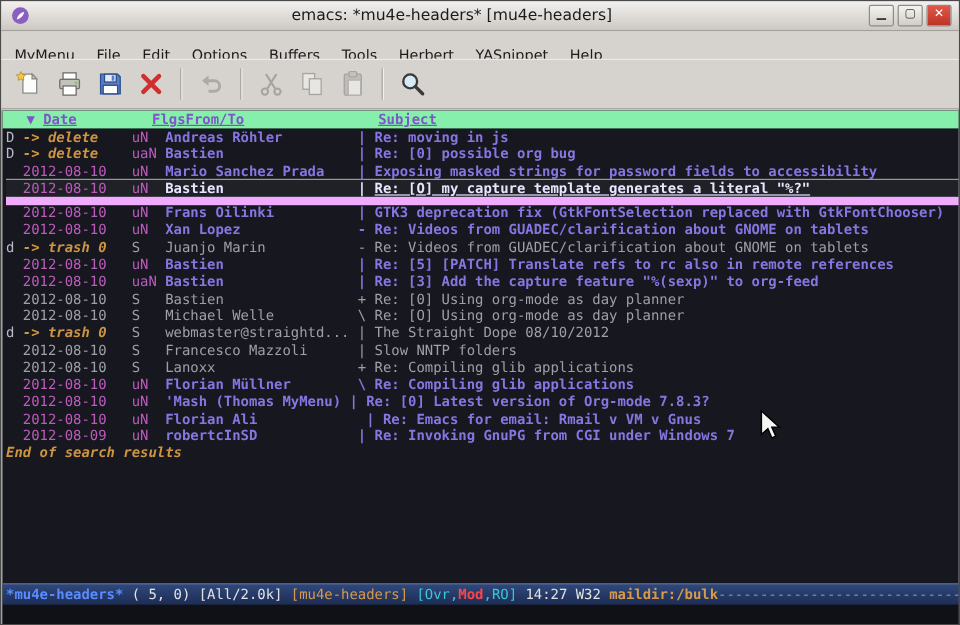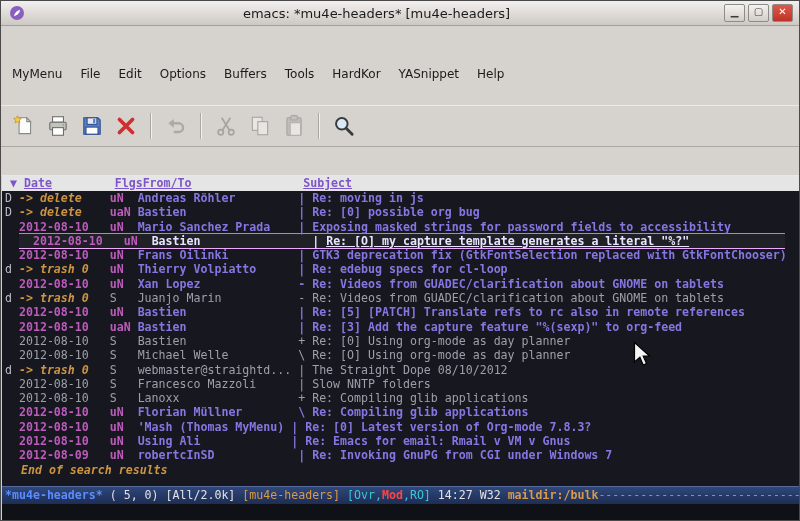--- a/index.html
+++ b/index.html
@@ -1,18 +1,18 @@
 <!DOCTYPE html>
 <html><head>
 <meta charset="utf-8">
 <style>
   html,body{margin:0;padding:0;width:800px;height:521px;overflow:hidden;background:#000;}
   .window{width:800px;height:521px;display:flex;flex-direction:column;background:#d6d2cd;
           border:1px solid #4a4a4a;box-sizing:border-box;position:relative;overflow:hidden;
-          font-family:"DejaVu Sans","Liberation Sans",sans-serif;gap:28px;}
+          font-family:"DejaVu Sans","Liberation Sans",sans-serif;}
   
   .titlebar{height:24px;flex:0 0 24px;background:linear-gradient(#f2f0ee,#cdc8c3);
             border-bottom:1px solid #a39f9a;display:flex;align-items:center;padding:0 4px;}
   .win-icon{width:16px;height:16px;margin:0 4px;}
   .title-text{flex:1;text-align:center;font-size:13px;color:#1b1b1b;}
   .tb-buttons{display:flex;gap:3px;margin-right:2px;}
   .win-btn{width:19px;height:16px;border:1px solid #8f8b86;background:linear-gradient(#f5f3f1,#d2cdc8);
            font-size:10px;line-height:14px;text-align:center;color:#3a3a3a;border-radius:2px;}
   .win-btn.close{background:linear-gradient(#e0574a,#bb3527);color:#fff;font-weight:bold;}
   
@@ -22,35 +22,35 @@
   
   .toolbar{height:40px;flex:0 0 40px;background:#d6d2cd;border-top:1px solid #eceae7;
            border-bottom:1px solid #aba7a2;display:flex;align-items:center;padding-left:6px;}
   .tool{width:34px;height:32px;display:flex;align-items:center;justify-content:center;border-radius:3px;}
   .tool.disabled{opacity:.45;filter:grayscale(1);}
   .tb-sep{width:0;height:26px;border-left:1px solid #aba7a2;border-right:1px solid #f2f0ed;margin:0 7px;}
   
   .frame{flex:1;background:#17171f;border-top:1px solid #e8e8e8;border-left:1px solid #cfcfcf;
          display:flex;flex-direction:column;overflow:hidden;
          font-family:"DejaVu Sans Mono","Liberation Mono",monospace;font-size:11.6px;}
-  .header-line{background:#e5e5e5;color:#7d55c8;font-weight:bold;white-space:pre;
-               height:15px;line-height:15px;padding-left:8px;flex:0 0 15px;}
+  .header-line{background:#86efac;color:#7d55c8;font-weight:bold;white-space:pre;
+               height:15px;line-height:15px;padding-left:20px;flex:0 0 15px;}
   .header-line .hl-label{text-decoration:underline;}
   .rows{padding-left:3px;line-height:14.3px;}
   .row{white-space:pre;height:14.3px;}
   .c-mark{color:#b8bcc8;}
-  .c-date{color:#bd5bbd;font-weight:bold;}
+  .c-date{color:#bd5bbd;font-weight:normal;}
   .c-gray{color:#9da0a8;}
   .c-purple{color:#8577e2;font-weight:bold;}
   .c-orange{color:#cd9441;font-style:italic;font-weight:bold;}
-  .row.current{border-top:1px solid #9898a0;border-bottom:1px solid #f0abfc;margin:-1px 14px;
+  .row.current{border-top:1px solid #9898a0;border-bottom:7px solid #f0abfc;margin:-1px 0;
                background:rgba(255,255,255,0.04);}
   .row.current .c-purple{color:#e9e5ff;}
   .row.current .sub{text-decoration:underline;}
-  .end-line{color:#cd9441;font-style:italic;font-weight:bold;padding-left:19px;
+  .end-line{color:#cd9441;font-style:italic;font-weight:bold;padding-left:3px;
             white-space:pre;height:14.3px;line-height:14.3px;}
   .spacer{flex:1;}
   
   .modeline{height:18px;flex:0 0 18px;background:linear-gradient(#30497c,#1d2d55);
             box-shadow:inset 0 1px 0 #55699a;color:#d6d6d6;white-space:pre;overflow:hidden;
             line-height:18px;padding-left:3px;}
   .ml-buffer{color:#5b8cff;font-weight:bold;text-align:right;}
   .ml-plain{color:#e2e2e2;}
   .ml-orange{color:#d89a4a;}
   .ml-orange-bold{color:#d89a4a;font-weight:bold;}
@@ -79,21 +79,21 @@
     </div>
   </div>
 
   <div class="menubar">
       <span class="menu-item">MyMenu</span>
       <span class="menu-item">File</span>
       <span class="menu-item">Edit</span>
       <span class="menu-item">Options</span>
       <span class="menu-item">Buffers</span>
       <span class="menu-item">Tools</span>
-      <span class="menu-item">HardKor</span>
+      <span class="menu-item">Herbert</span>
       <span class="menu-item">YASnippet</span>
       <span class="menu-item">Help</span>
     </div>
 
   <div class="toolbar">
       <div class="tool">
         <svg width="24" height="24" viewBox="0 0 22 22">
           <path d="M6.5 3.5h7l3.5 3.5v11h-10.5z" fill="#fcfcfa" stroke="#8a8a86"></path>
           <path d="M13.5 3.5v3.5h3.5z" fill="#d9d9d4" stroke="#8a8a86"></path>
           <path d="M5 1.5l1.1 2.2 2.4.4-1.7 1.7.4 2.4L5 7.1 2.8 8.2l.4-2.4L1.5 4.1l2.4-.4z" fill="#f2c94c" stroke="#b98b1f" stroke-width="0.6"></path>
@@ -158,33 +158,32 @@
     </div>
 
   <div class="frame">
     <div class="header-line"><span>▼ </span><span class="hl-label">Date</span><span>         </span><span class="hl-label">Flgs</span><span class="hl-label">From/To</span><span>                </span><span class="hl-label">Subject</span></div>
     <div class="rows">
         <div class="row"><span class="c-mark">D </span><span class="c-orange">-&gt; delete    </span><span class="c-date">uN  </span><span class="c-purple">Andreas Röhler         </span><span class="c-purple">| </span><span class="c-purple sub">Re: moving in js</span></div>
         <div class="row"><span class="c-mark">D </span><span class="c-orange">-&gt; delete    </span><span class="c-date">uaN </span><span class="c-purple">Bastien                </span><span class="c-purple">| </span><span class="c-purple sub">Re: [0] possible org bug</span></div>
         <div class="row"><span class="c-mark">  </span><span class="c-date">2012-08-10   </span><span class="c-date">uN  </span><span class="c-purple">Mario Sanchez Prada    </span><span class="c-purple">| </span><span class="c-purple sub">Exposing masked strings for password fields to accessibility</span></div>
         <div class="row current"><span class="c-mark">  </span><span class="c-date">2012-08-10   </span><span class="c-date">uN  </span><span class="c-purple">Bastien                </span><span class="c-purple">| </span><span class="c-purple sub">Re: [O] my capture template generates a literal "%?"</span></div>
         <div class="row"><span class="c-mark">  </span><span class="c-date">2012-08-10   </span><span class="c-date">uN  </span><span class="c-purple">Frans Oilinki          </span><span class="c-purple">| </span><span class="c-purple sub">GTK3 deprecation fix (GtkFontSelection replaced with GtkFontChooser)</span></div>
-        <div class="row"><span class="c-mark">d </span><span class="c-orange">-&gt; trash 0   </span><span class="c-date">uN  </span><span class="c-purple">Thierry Volpiatto      </span><span class="c-purple">| </span><span class="c-purple sub">Re: edebug specs for cl-loop</span></div>
         <div class="row"><span class="c-mark">  </span><span class="c-date">2012-08-10   </span><span class="c-date">uN  </span><span class="c-purple">Xan Lopez              </span><span class="c-purple">- </span><span class="c-purple sub">Re: Videos from GUADEC/clarification about GNOME on tablets</span></div>
         <div class="row"><span class="c-mark">d </span><span class="c-orange">-&gt; trash 0   </span><span class="c-gray">S   </span><span class="c-gray">Juanjo Marin           </span><span class="c-gray">- </span><span class="c-gray sub">Re: Videos from GUADEC/clarification about GNOME on tablets</span></div>
         <div class="row"><span class="c-mark">  </span><span class="c-date">2012-08-10   </span><span class="c-date">uN  </span><span class="c-purple">Bastien                </span><span class="c-purple">| </span><span class="c-purple sub">Re: [5] [PATCH] Translate refs to rc also in remote references</span></div>
         <div class="row"><span class="c-mark">  </span><span class="c-date">2012-08-10   </span><span class="c-date">uaN </span><span class="c-purple">Bastien                </span><span class="c-purple">| </span><span class="c-purple sub">Re: [3] Add the capture feature "%(sexp)" to org-feed</span></div>
         <div class="row"><span class="c-mark">  </span><span class="c-gray">2012-08-10   </span><span class="c-gray">S   </span><span class="c-gray">Bastien                </span><span class="c-gray">+ </span><span class="c-gray sub">Re: [0] Using org-mode as day planner</span></div>
         <div class="row"><span class="c-mark">  </span><span class="c-gray">2012-08-10   </span><span class="c-gray">S   </span><span class="c-gray">Michael Welle          </span><span class="c-gray">\ </span><span class="c-gray sub">Re: [O] Using org-mode as day planner</span></div>
         <div class="row"><span class="c-mark">d </span><span class="c-orange">-&gt; trash 0   </span><span class="c-gray">S   </span><span class="c-gray">webmaster@straightd... </span><span class="c-gray">| </span><span class="c-gray sub">The Straight Dope 08/10/2012</span></div>
         <div class="row"><span class="c-mark">  </span><span class="c-gray">2012-08-10   </span><span class="c-gray">S   </span><span class="c-gray">Francesco Mazzoli      </span><span class="c-gray">| </span><span class="c-gray sub">Slow NNTP folders</span></div>
         <div class="row"><span class="c-mark">  </span><span class="c-gray">2012-08-10   </span><span class="c-gray">S   </span><span class="c-gray">Lanoxx                 </span><span class="c-gray">+ </span><span class="c-gray sub">Re: Compiling glib applications</span></div>
         <div class="row"><span class="c-mark">  </span><span class="c-date">2012-08-10   </span><span class="c-date">uN  </span><span class="c-purple">Florian Müllner        </span><span class="c-purple">\ </span><span class="c-purple sub">Re: Compiling glib applications</span></div>
         <div class="row"><span class="c-mark">  </span><span class="c-date">2012-08-10   </span><span class="c-date">uN  </span><span class="c-purple">'Mash (Thomas MyMenu) </span><span class="c-purple">| </span><span class="c-purple sub">Re: [0] Latest version of Org-mode 7.8.3?</span></div>
-        <div class="row"><span class="c-mark">  </span><span class="c-date">2012-08-10   </span><span class="c-date">uN  </span><span class="c-purple">Using Ali             </span><span class="c-purple">| </span><span class="c-purple sub">Re: Emacs for email: Rmail v VM v Gnus</span></div>
+        <div class="row"><span class="c-mark">  </span><span class="c-date">2012-08-10   </span><span class="c-date">uN  </span><span class="c-purple">Florian Ali             </span><span class="c-purple">| </span><span class="c-purple sub">Re: Emacs for email: Rmail v VM v Gnus</span></div>
         <div class="row"><span class="c-mark">  </span><span class="c-date">2012-08-09   </span><span class="c-date">uN  </span><span class="c-purple">robertcInSD            </span><span class="c-purple">| </span><span class="c-purple sub">Re: Invoking GnuPG from CGI under Windows 7</span></div>
       </div>
     <div class="end-line">End of search results</div>
     <div class="spacer"></div>
     <div class="modeline"><span class="ml-buffer">*mu4e-headers*</span><span class="ml-plain"> ( 5, 0) [All/2.0k] </span><span class="ml-orange">[mu4e-headers]</span><span class="ml-plain"> </span><span class="ml-cyan">[Ovr,</span><span class="ml-red">Mod</span><span class="ml-cyan">,RO]</span><span class="ml-plain"> 14:27 W32 </span><span class="ml-orange-bold">maildir:/bulk</span><span class="ml-dash">--------------------------------------</span></div>
     <div class="echo"></div>
   </div>
 
   <svg class="mouse-cursor" width="18" height="27" viewBox="0 0 12 18">
     <path d="M1 1 L1 14 L4.6 10.8 L6.8 16 L9 15 L6.8 10 L11 10 Z" fill="#f5f5f5" stroke="#000" stroke-width="0.8"></path>

